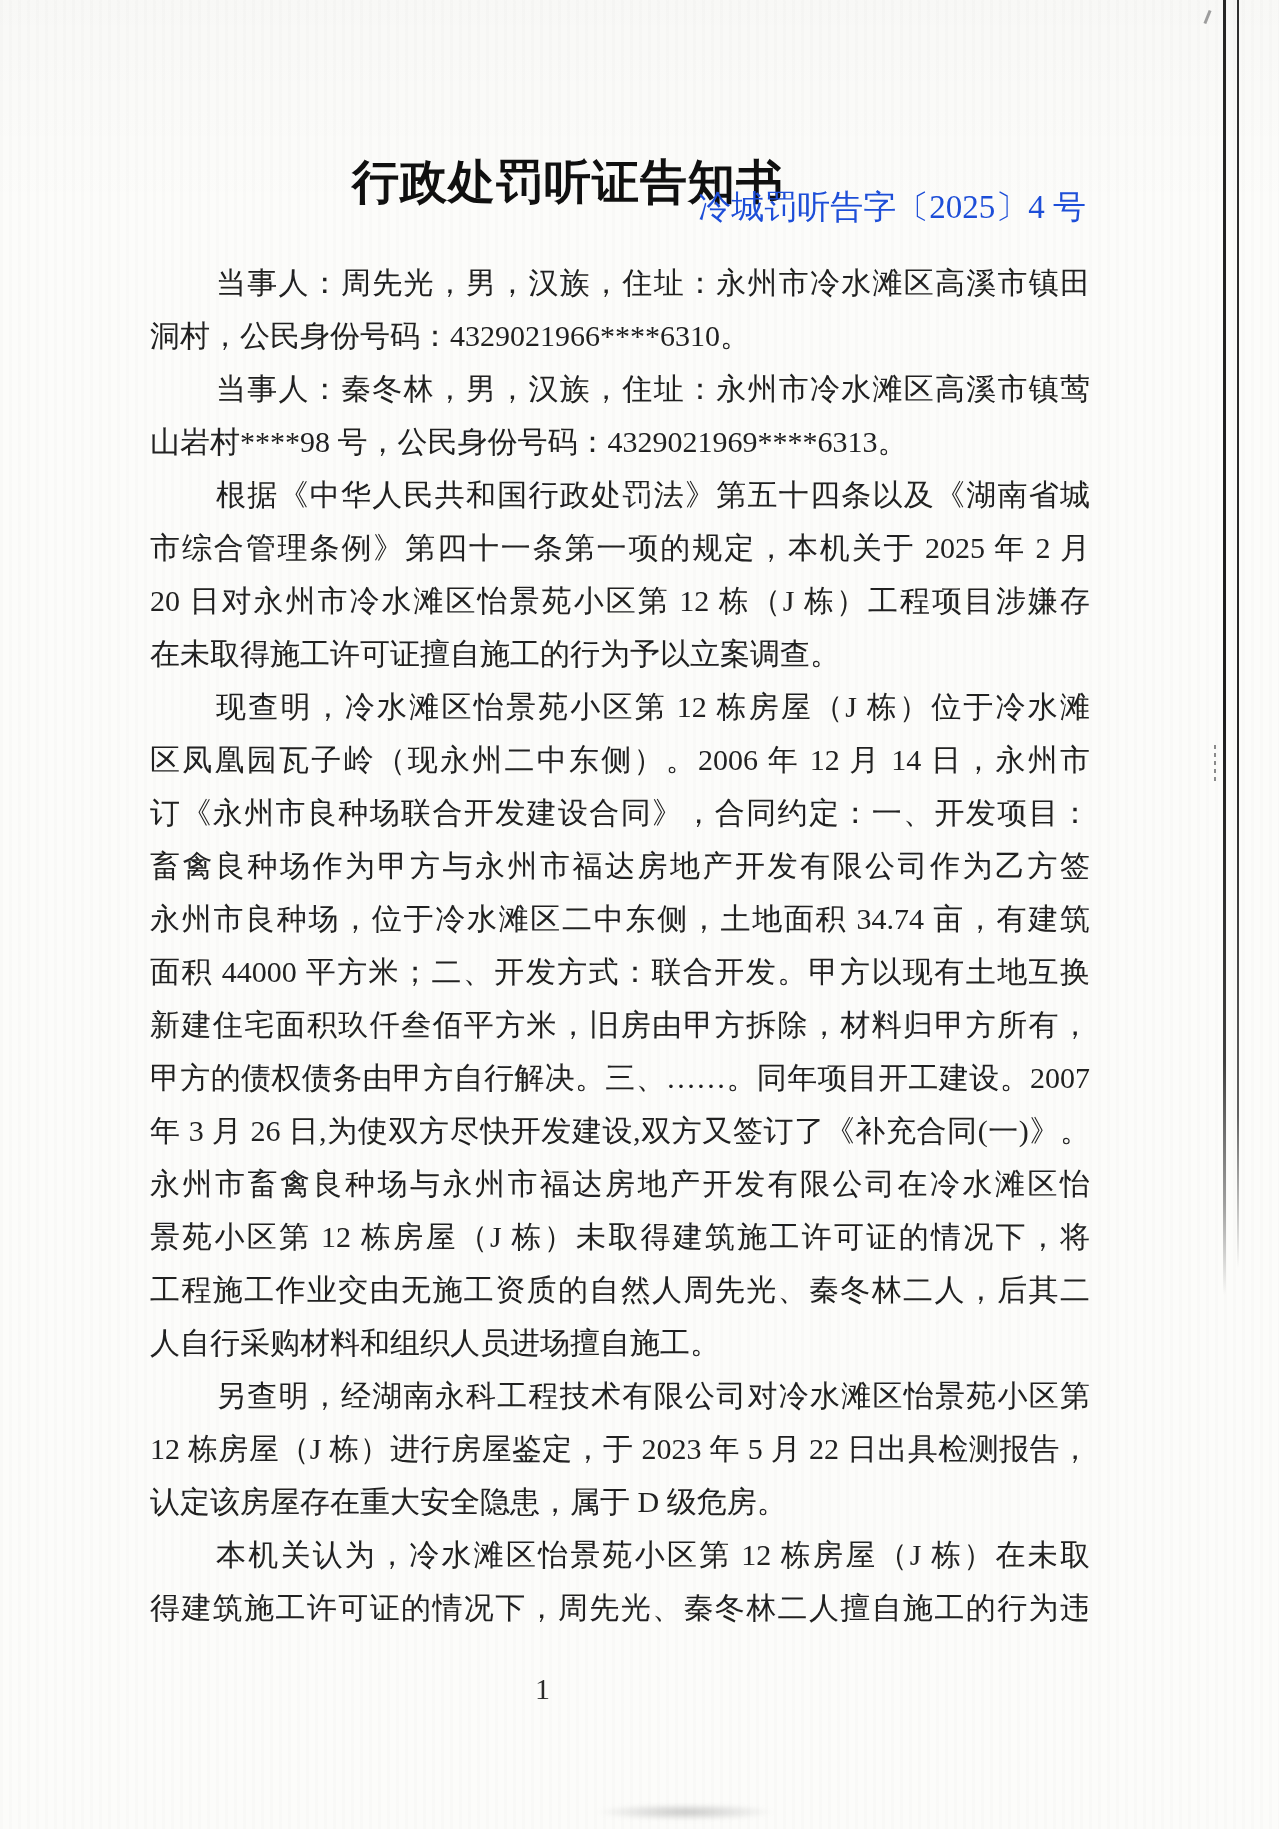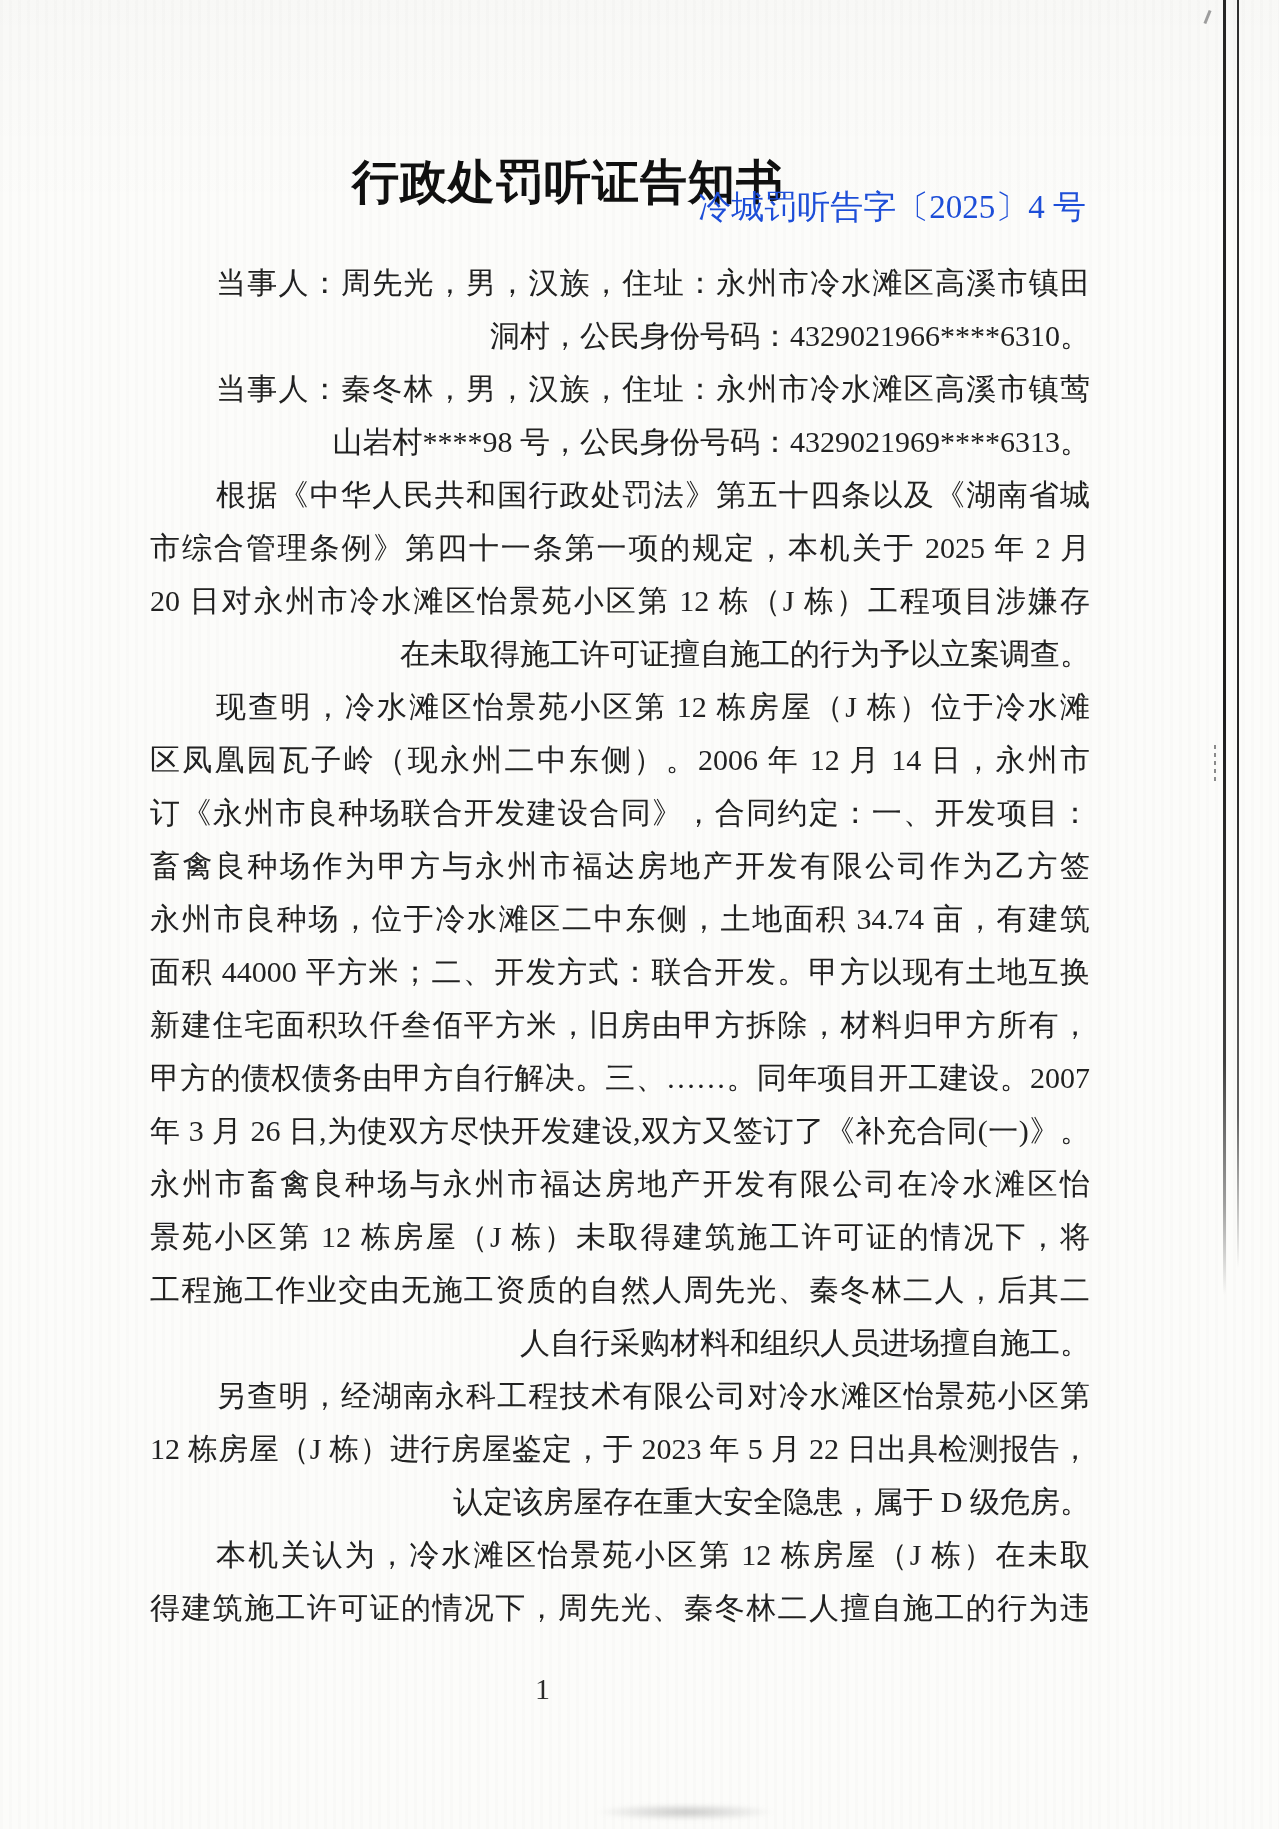--- a/index.html
+++ b/index.html
@@ -64,21 +64,21 @@
     height: 53px;
     line-height: 53px;
     font-size: 30px;
     color: #212121;
   }
   .ln.fill {
     text-align: justify;
     text-align-last: justify;
   }
   .ln.end {
-    text-align: right;
+    text-align: left;
     white-space: nowrap;
   }
   .ln.ind {
     text-indent: 66px;
   }
   .pagenum {
     position: absolute;
     top: 1672px;
     left: 150px;
     width: 940px;

